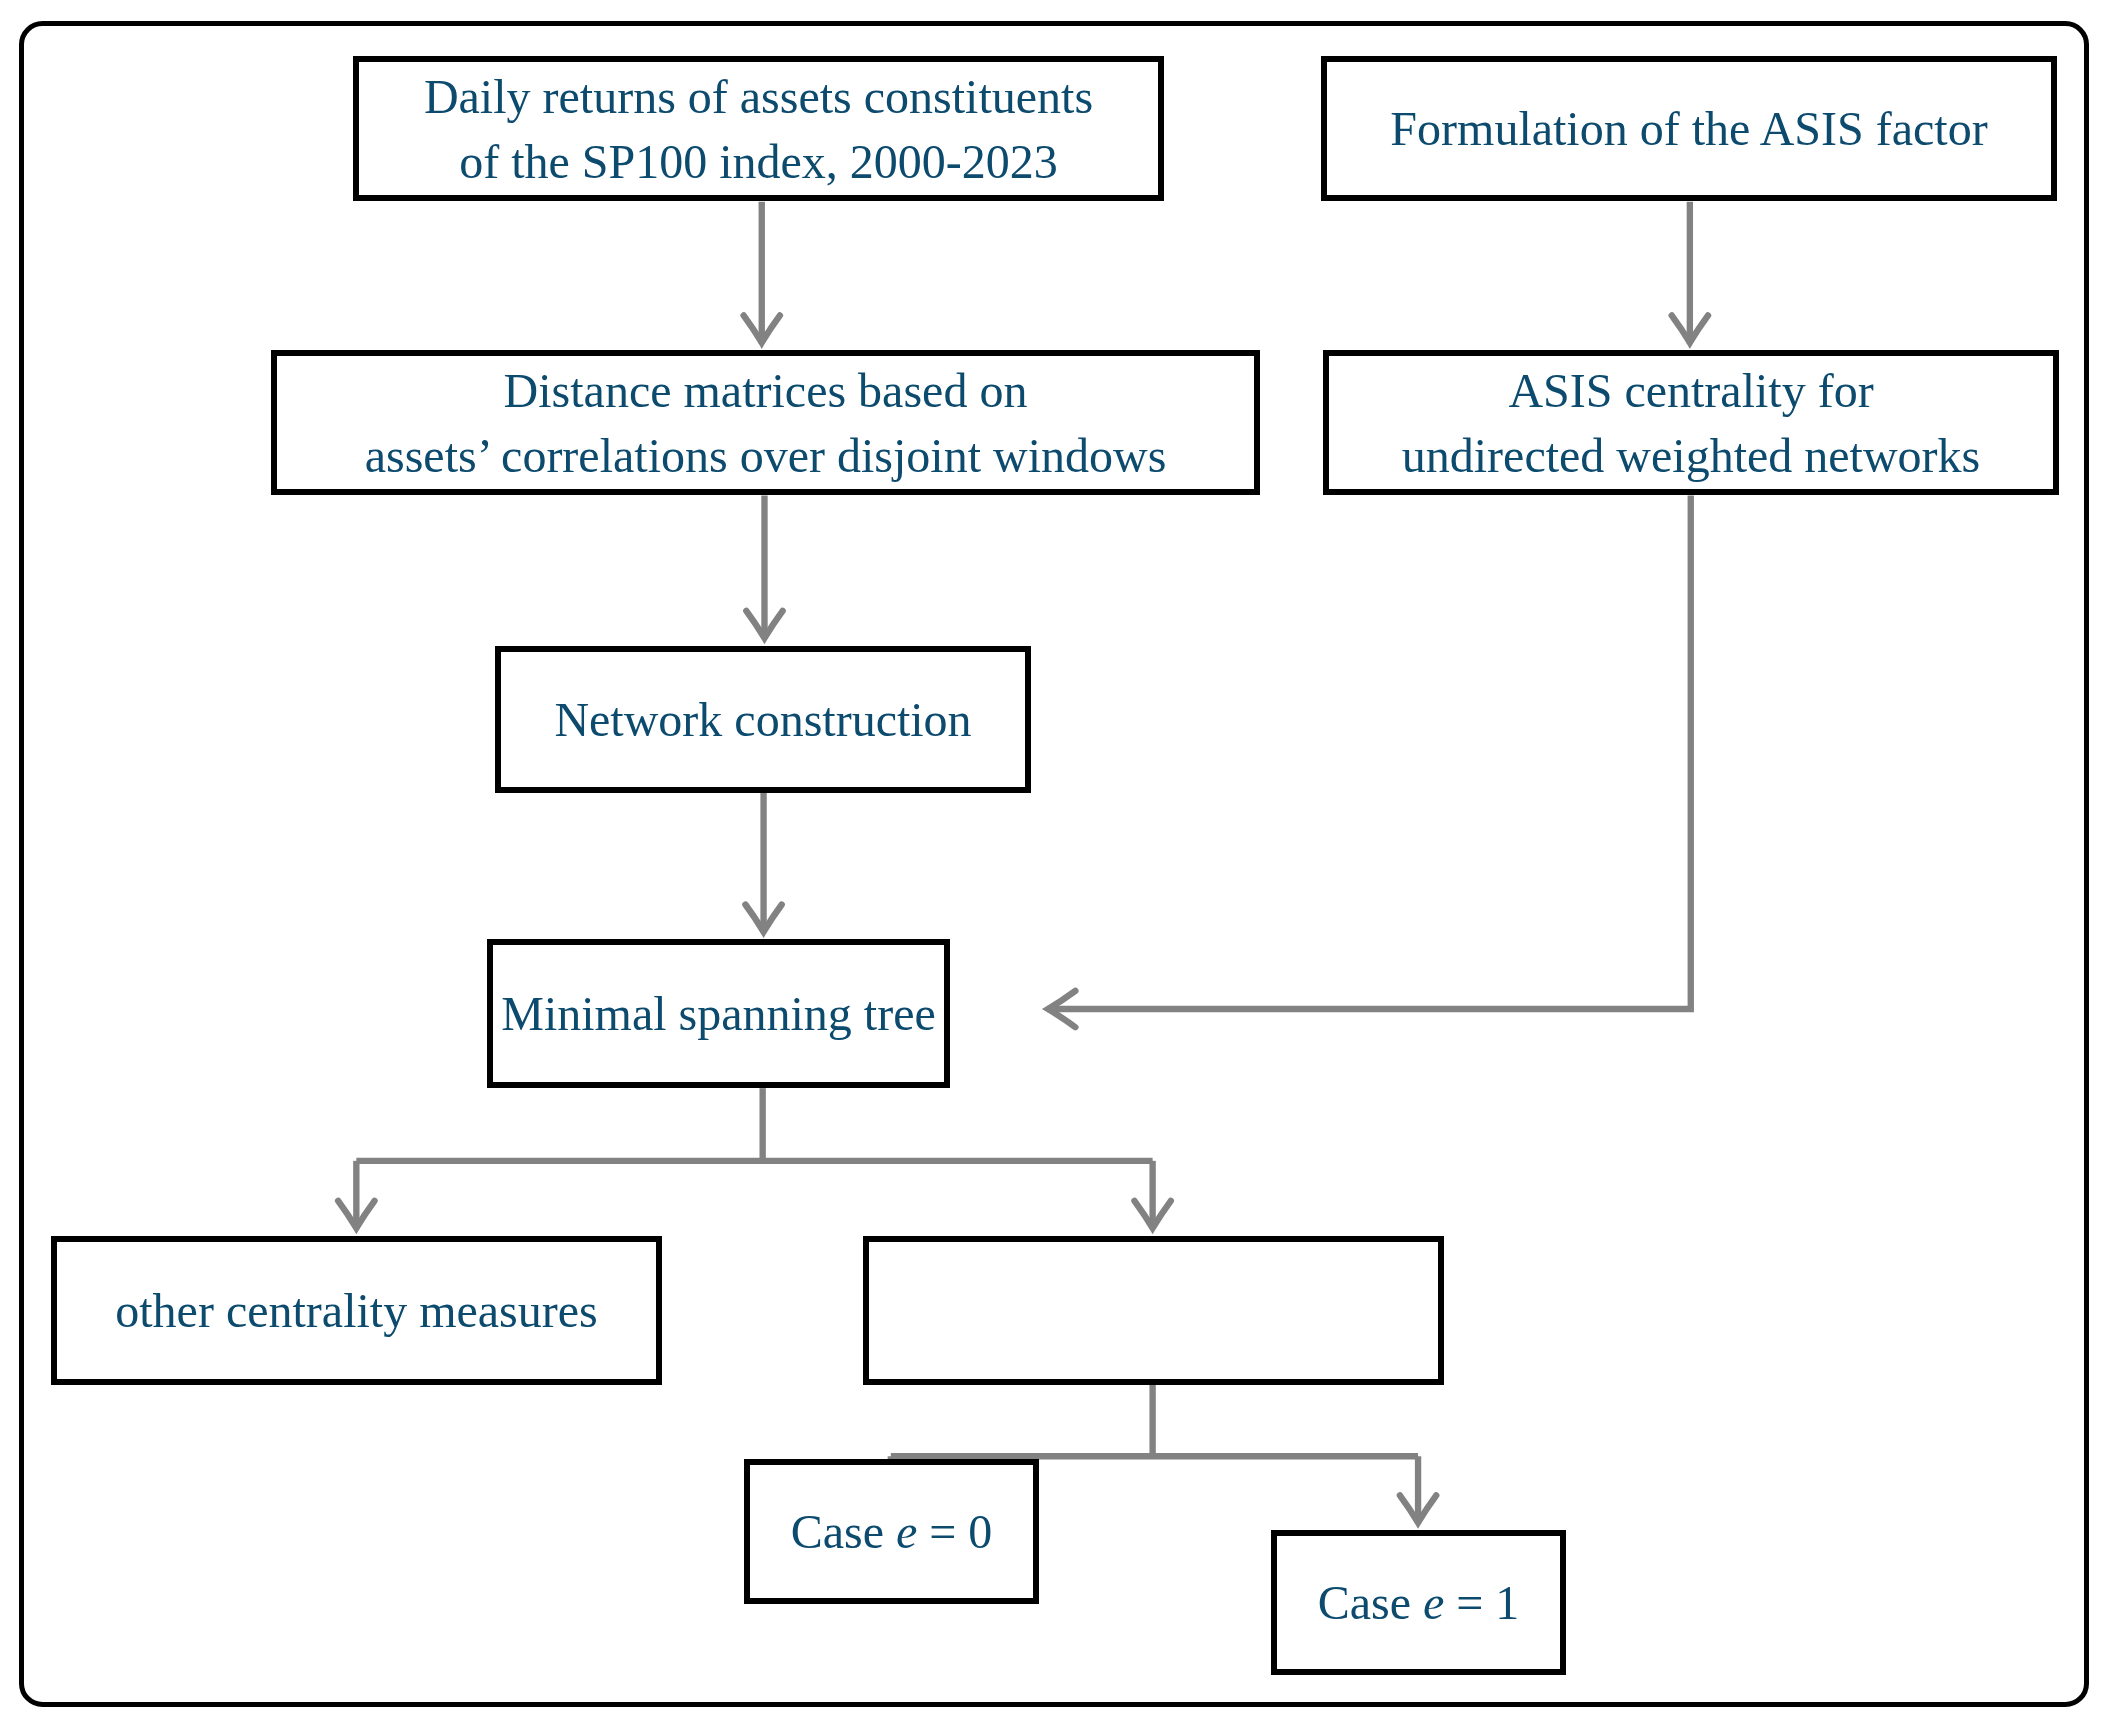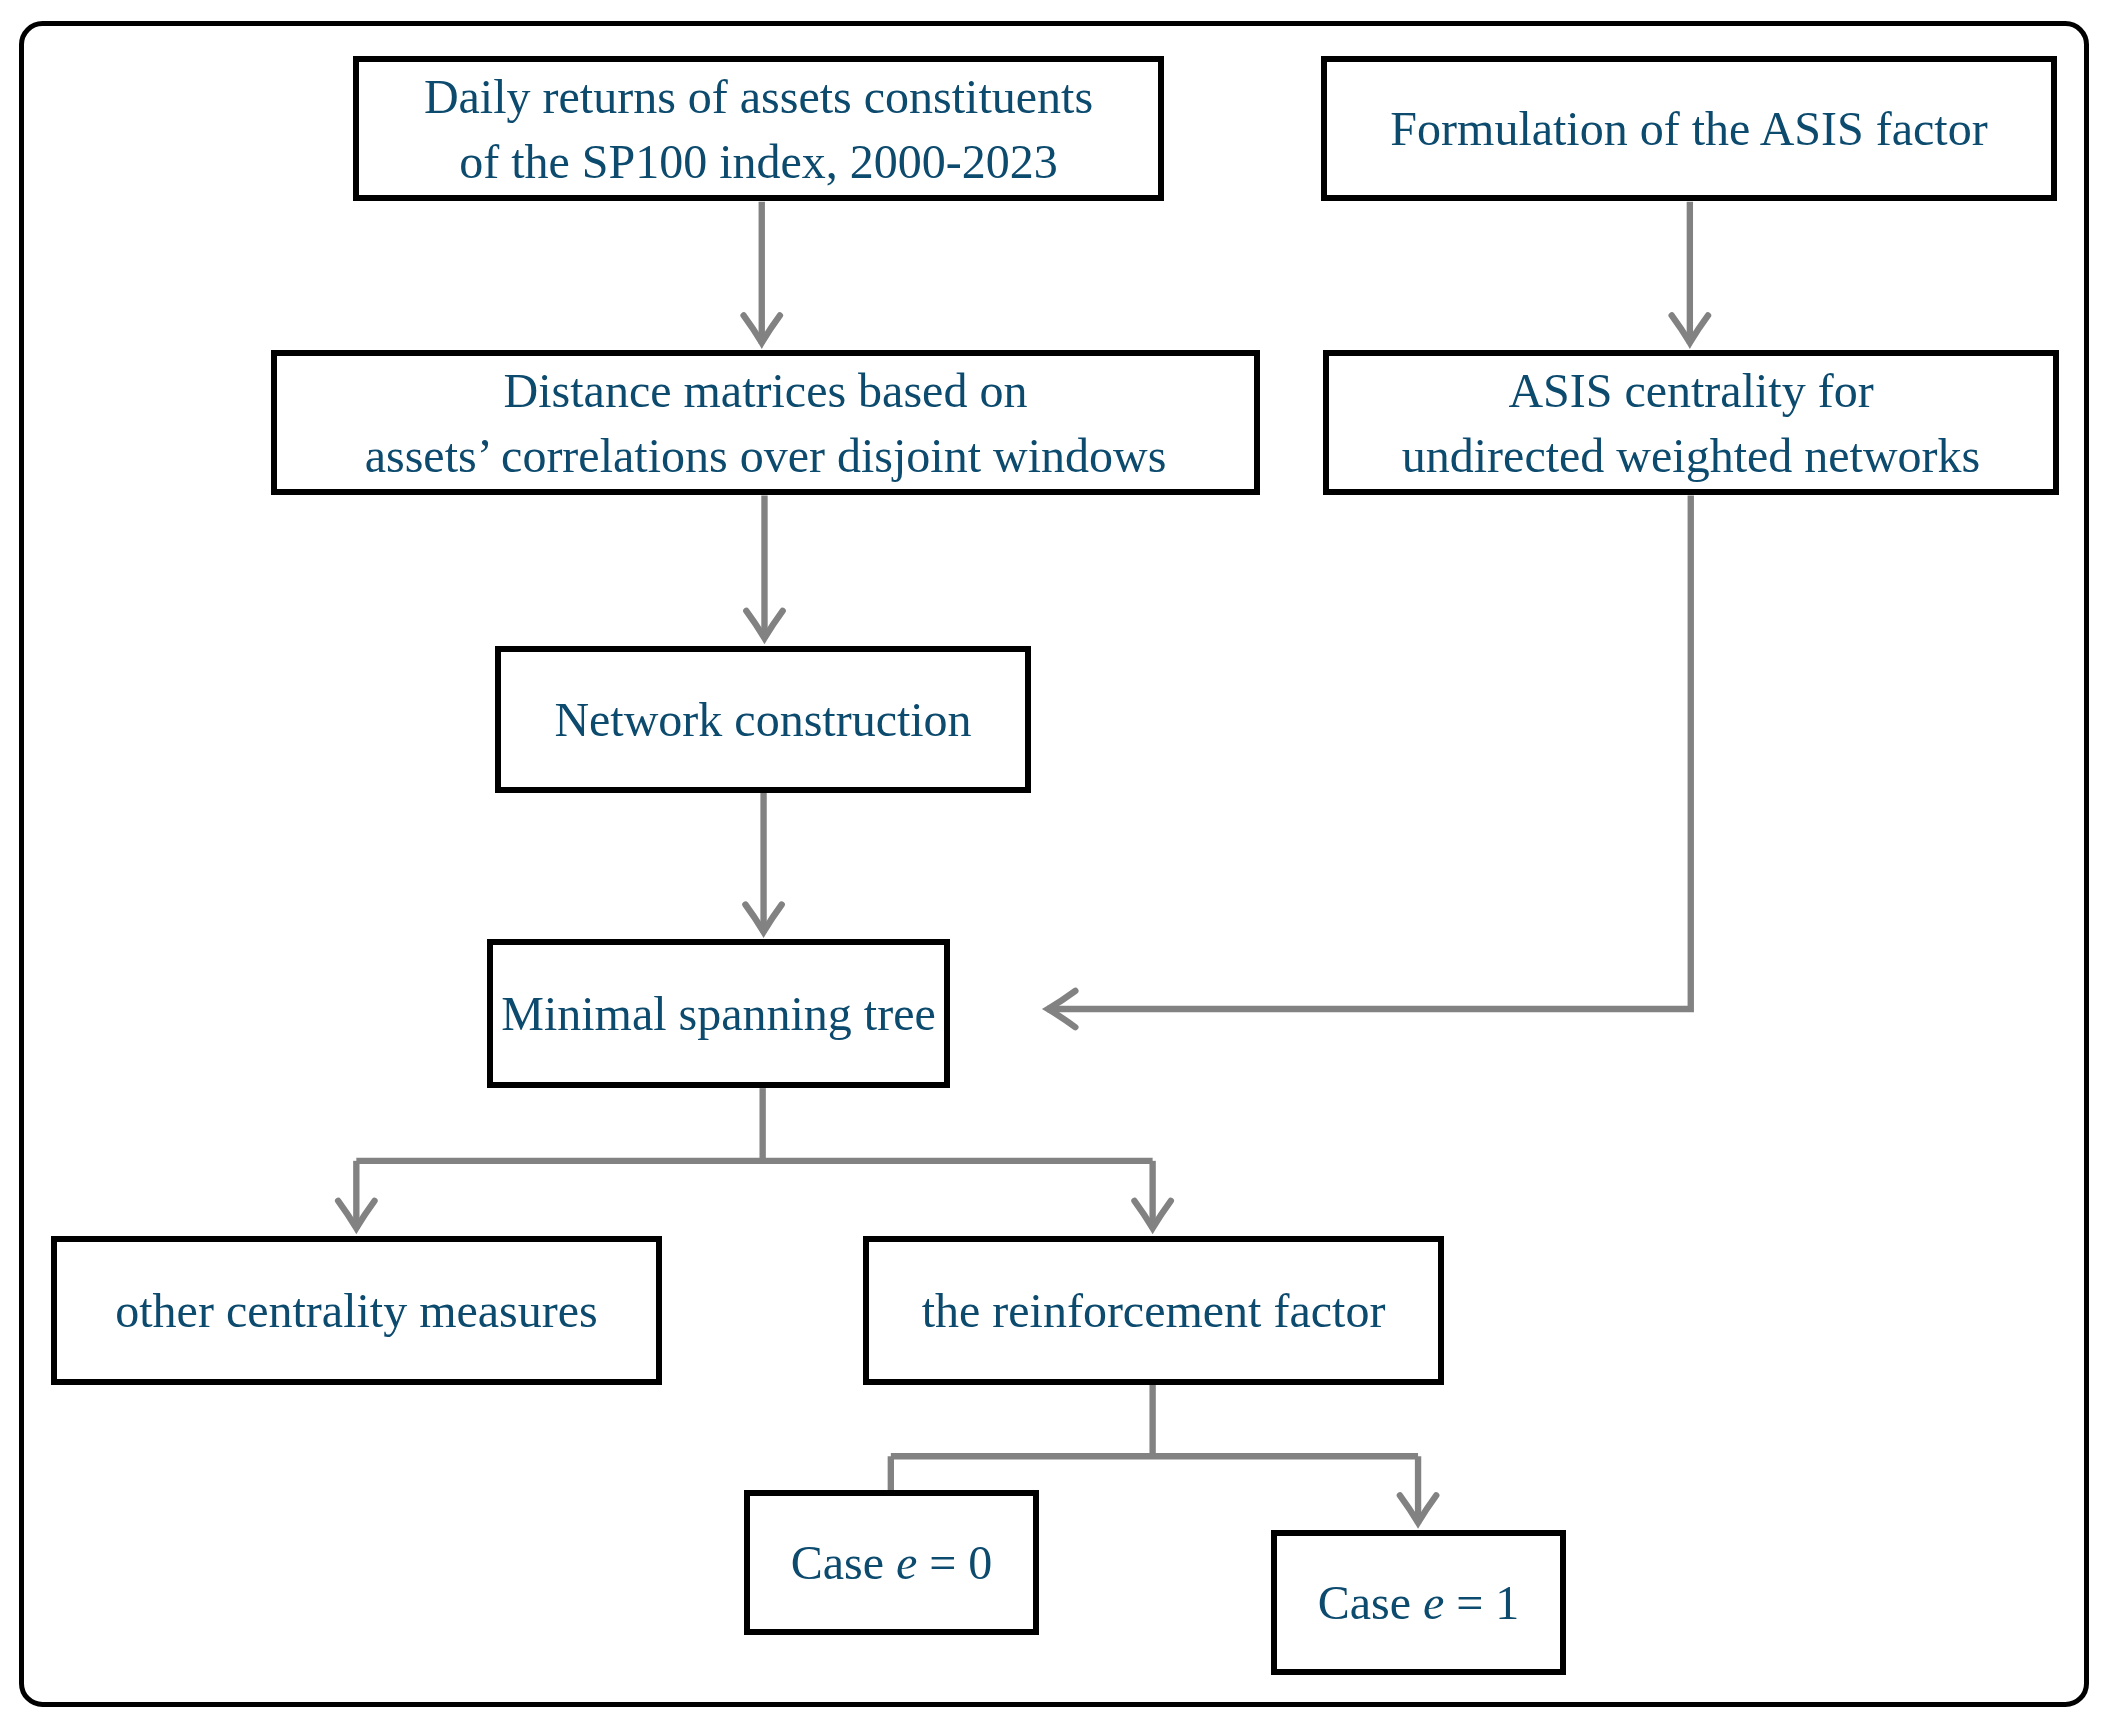--- a/index.html
+++ b/index.html
@@ -93,24 +93,23 @@
 
   <div class="node" style="left:487px;top:939px;width:463px;height:149px">
     <span>Minimal spanning tree</span>
   </div>
 
   <div class="node" style="left:51px;top:1236px;width:611px;height:149px">
     <span>other centrality measures</span>
   </div>
 
   <div class="node" style="left:863px;top:1236px;width:581px;height:149px">
-    <span>the reinforcement factor</span>
   </div>
 
-  <div class="node" style="left:744px;top:1490px;width:295px;height:145px">
+  <div class="node" style="left:744px;top:1459px;width:295px;height:145px">
     <span><span>Case </span><span class="mvar">e</span><span> = 0</span></span>
   </div>
 
   <div class="node" style="left:1271px;top:1530px;width:295px;height:145px">
     <span><span>Case </span><span class="mvar">e</span><span> = 1</span></span>
   </div>
 
 </div>
 
 

